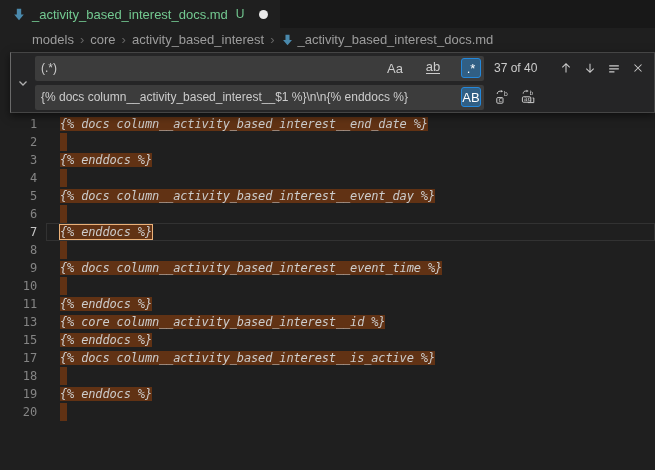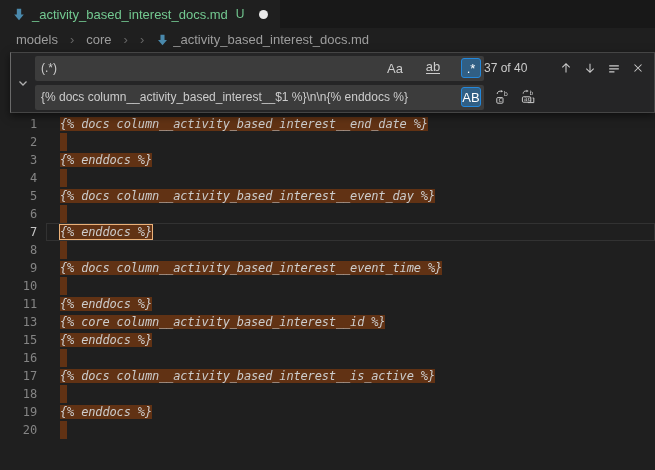--- a/index.html
+++ b/index.html
@@ -16,22 +16,22 @@
   .tab {
     display:flex; align-items:center; gap:6px; padding:0 12px;
     background:#1f1f1f; height:28px; cursor:pointer;
   }
   .tab-filename { color:#73c991; font-size:13px; }
   .tab-git { color:#73c991; font-size:12px; margin-left:2px; }
   .tab-dot { width:9px; height:9px; border-radius:50%; background:#e9e9e9; margin-left:8px; }
 
   
   .breadcrumb {
-    height:22px; display:flex; align-items:center; padding-left:16px;
-    color:#9d9d9d; font-size:13px; gap:12px; background:#1f1f1f; white-space:nowrap;
+    height:22px; display:flex; align-items:center; padding-left:32px;
+    color:#9d9d9d; font-size:13px; gap:6px; background:#1f1f1f; white-space:nowrap;
   }
   .crumb { cursor:pointer; }
   .crumb-sep { color:#666; font-size:13px; }
   .crumb-file { display:flex; align-items:center; gap:4px; }
 
   
   .editor { position:absolute; top:50px; left:0; right:0; bottom:0; background:#1f1f1f; }
   .lines {
     padding-top:65px;
     font-family:"DejaVu Sans Mono","Liberation Mono",monospace;
@@ -68,21 +68,21 @@
     font-size:12px; padding:0 6px; flex:1; min-width:0;
     font-family:"Liberation Sans","DejaVu Sans",sans-serif;
   }
   .opt {
     width:20px; height:20px; border-radius:3px; display:flex; align-items:center;
     justify-content:center; color:#cccccc; font-size:13px; margin-left:18px;
     flex:none; cursor:pointer; border:1px solid transparent;
   }
   .opt.active { background:#315f84; border:1px solid #2488db; color:#ffffff; }
   .ww-label { border-bottom:1px solid #cccccc; line-height:10px; padding-bottom:1px; }
-  .results { color:#cccccc; font-size:12px; white-space:nowrap; }
+  .results { color:#cccccc; font-size:12px; margin-left:10px; white-space:nowrap; }
   .nav-group { margin-left:auto; display:flex; align-items:center; gap:4px; }
   .icon-btn {
     width:20px; height:20px; display:flex; align-items:center; justify-content:center;
     border-radius:3px; color:#cccccc; cursor:pointer; flex:none;
   }
   .replace-actions { display:flex; align-items:center; gap:6px; margin-left:8px; }
   svg { display:block; }
 </style>
 </head>
 <body>
@@ -98,20 +98,21 @@
     <span class="tab-git">U</span>
     <span class="tab-dot"></span>
   </div>
 </div>
 
 <div class="breadcrumb">
   <span class="crumb">models</span>
   <span class="crumb-sep">›</span>
   <span class="crumb">core</span>
   <span class="crumb-sep">›</span>
+  <span class="crumb">activity_based_interest</span>
   <span class="crumb-sep">›</span>
   <span class="crumb crumb-file">
     <span>
       <svg width="13" height="13" viewBox="0 0 16 16">
         <path d="M8 15 L2.5 8.5 H5.5 V2 H10.5 V8.5 H13.5 Z" fill="#4a89ac"></path>
       </svg>
     </span>
     <span>_activity_based_interest_docs.md</span>
   </span>
 </div>
@@ -199,19 +200,18 @@
       <div class="line"><div class="gutter">4</div><div class="line-text"><span class="empty-match"></span></div></div>
       <div class="line"><div class="gutter">5</div><div class="line-text"><span class="match">{% docs column__activity_based_interest__event_day %}</span></div></div>
       <div class="line"><div class="gutter">6</div><div class="line-text"><span class="empty-match"></span></div></div>
       <div class="line current"><div class="current-line-box"></div><div class="gutter">7</div><div class="line-text"><span class="match current-match">{% enddocs %}</span></div></div>
       <div class="line"><div class="gutter">8</div><div class="line-text"><span class="empty-match"></span></div></div>
       <div class="line"><div class="gutter">9</div><div class="line-text"><span class="match">{% docs column__activity_based_interest__event_time %}</span></div></div>
       <div class="line"><div class="gutter">10</div><div class="line-text"><span class="empty-match"></span></div></div>
       <div class="line"><div class="gutter">11</div><div class="line-text"><span class="match">{% enddocs %}</span></div></div>
       <div class="line"><div class="gutter">13</div><div class="line-text"><span class="match">{% core column__activity_based_interest__id %}</span></div></div>
       <div class="line"><div class="gutter">15</div><div class="line-text"><span class="match">{% enddocs %}</span></div></div>
-      <div class="line"><div class="gutter">16</div><div class="line-text"><span class="empty-match"></span></div></div>
       <div class="line"><div class="gutter">17</div><div class="line-text"><span class="match">{% docs column__activity_based_interest__is_active %}</span></div></div>
       <div class="line"><div class="gutter">18</div><div class="line-text"><span class="empty-match"></span></div></div>
       <div class="line"><div class="gutter">19</div><div class="line-text"><span class="match">{% enddocs %}</span></div></div>
       <div class="line"><div class="gutter">20</div><div class="line-text"><span class="empty-match"></span></div></div>
     </div>
 </div>
 
 </body></html>

